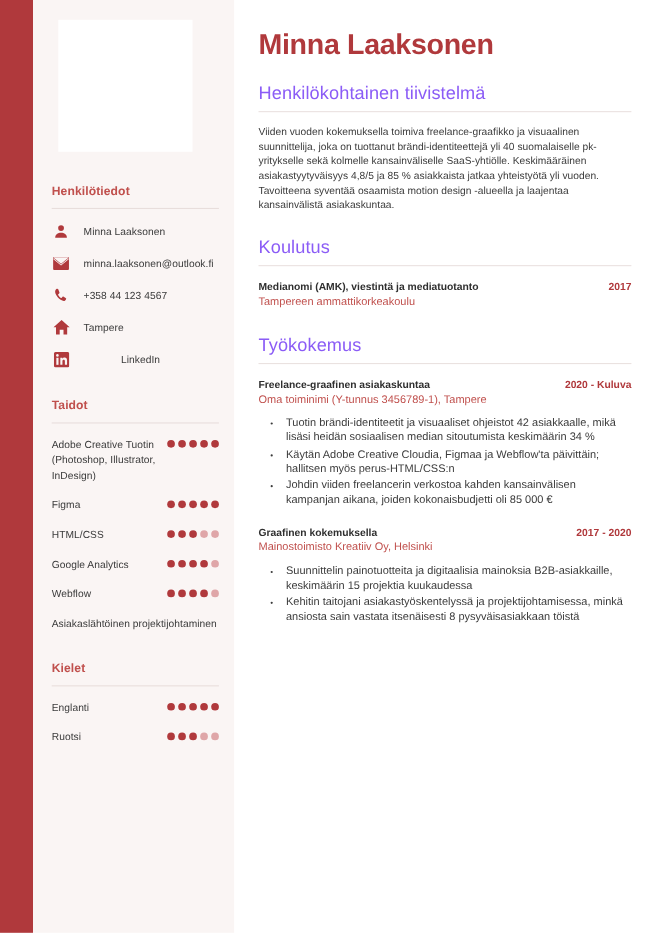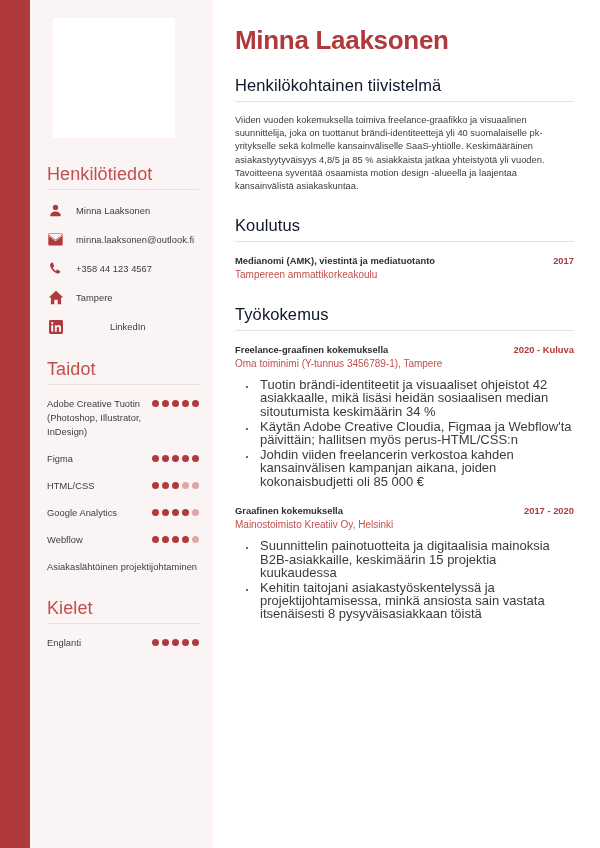--- a/index.html
+++ b/index.html
@@ -47,22 +47,22 @@
     background: #ffffff;
     margin: 0 auto 0 6px;
     margin-top: 2px;
   }
 
   .side-section { margin-top: 24px; }
   .side-section.first { margin-top: 26px; }
 
   .side-heading {
     color: #c0504d;
-    font-size: 18px;
-    font-weight: 400;
+    font-size: 11px;
+    font-weight: 700;
     letter-spacing: 0.1px;
     line-height: 20px;
     padding-bottom: 5px;
   }
 
   .side-rule {
     height: 1px;
     background: #e8dedc;
     margin-bottom: 12px;
   }
@@ -134,21 +134,21 @@
   .name-title {
     color: #b0393c;
     font-size: 26px;
     font-weight: bold;
     letter-spacing: -0.3px;
     line-height: 30px;
     margin-bottom: 20px;
   }
 
   .main-heading {
-    color: #0f172a;
+    color: #8b5cf6;
     font-size: 16.5px;
     font-weight: 400;
     line-height: 20px;
     letter-spacing: 0.1px;
     padding-bottom: 6px;
   }
 
   .main-rule {
     height: 1px;
     background: #eae2e0;
@@ -193,21 +193,21 @@
     color: #c0504d;
     line-height: 13.5px;
     margin-top: 1px;
   }
 
   .bullets {
     margin-top: 8px;
     padding-left: 22px;
   }
   .bullets li {
-    font-size: 13px;
+    font-size: 10px;
     color: #3b3b3b;
     line-height: 13.2px;
     margin-bottom: 2px;
     padding-left: 3px;
   }
   .bullets li::marker { font-size: 8px; }
 </style>
 </head>
 <body>
 
@@ -345,20 +345,30 @@
           <div class="skill-row">
             <div class="skill-name">Englanti</div>
             <div class="dots">
               <span class="dot on"></span>
               <span class="dot on"></span>
               <span class="dot on"></span>
               <span class="dot on"></span>
               <span class="dot on"></span>
             </div>
           </div>
+          <div class="skill-row">
+            <div class="skill-name">Ruotsi</div>
+            <div class="dots">
+              <span class="dot on"></span>
+              <span class="dot on"></span>
+              <span class="dot on"></span>
+              <span class="dot"></span>
+              <span class="dot"></span>
+            </div>
+          </div>
         </div>
     </section>
 
   </aside>
 
   <main class="main">
 
     <h1 class="name-title">Minna Laaksonen</h1>
 
     <section>
@@ -384,21 +394,21 @@
     </section>
 
     <div class="block-gap"></div>
 
     <section>
       <div class="main-heading">Työkokemus</div>
       <div class="main-rule"></div>
       <div id="experience-list">
           <div class="entry">
             <div class="entry-head">
-              <div class="entry-role">Freelance-graafinen kokemuksella</div>
+              <div class="entry-role">Freelance-graafinen asiakaskuntaa</div>
               <div class="entry-date">2020 - Kuluva</div>
             </div>
             <div class="entry-org">Oma toiminimi (Y-tunnus 3456789-1), Tampere</div>
             <ul class="bullets">
               <li>Tuotin brändi-identiteetit ja visuaaliset ohjeistot 42 asiakkaalle, mikä lisäsi heidän sosiaalisen median sitoutumista keskimäärin 34 %</li>
               <li>Käytän Adobe Creative Cloudia, Figmaa ja Webflow'ta päivittäin; hallitsen myös perus-HTML/CSS:n</li>
               <li>Johdin viiden freelancerin verkostoa kahden kansainvälisen kampanjan aikana, joiden kokonaisbudjetti oli 85 000 €</li>
             </ul>
           </div>
           <div class="entry" style="margin-top: 16px;">

